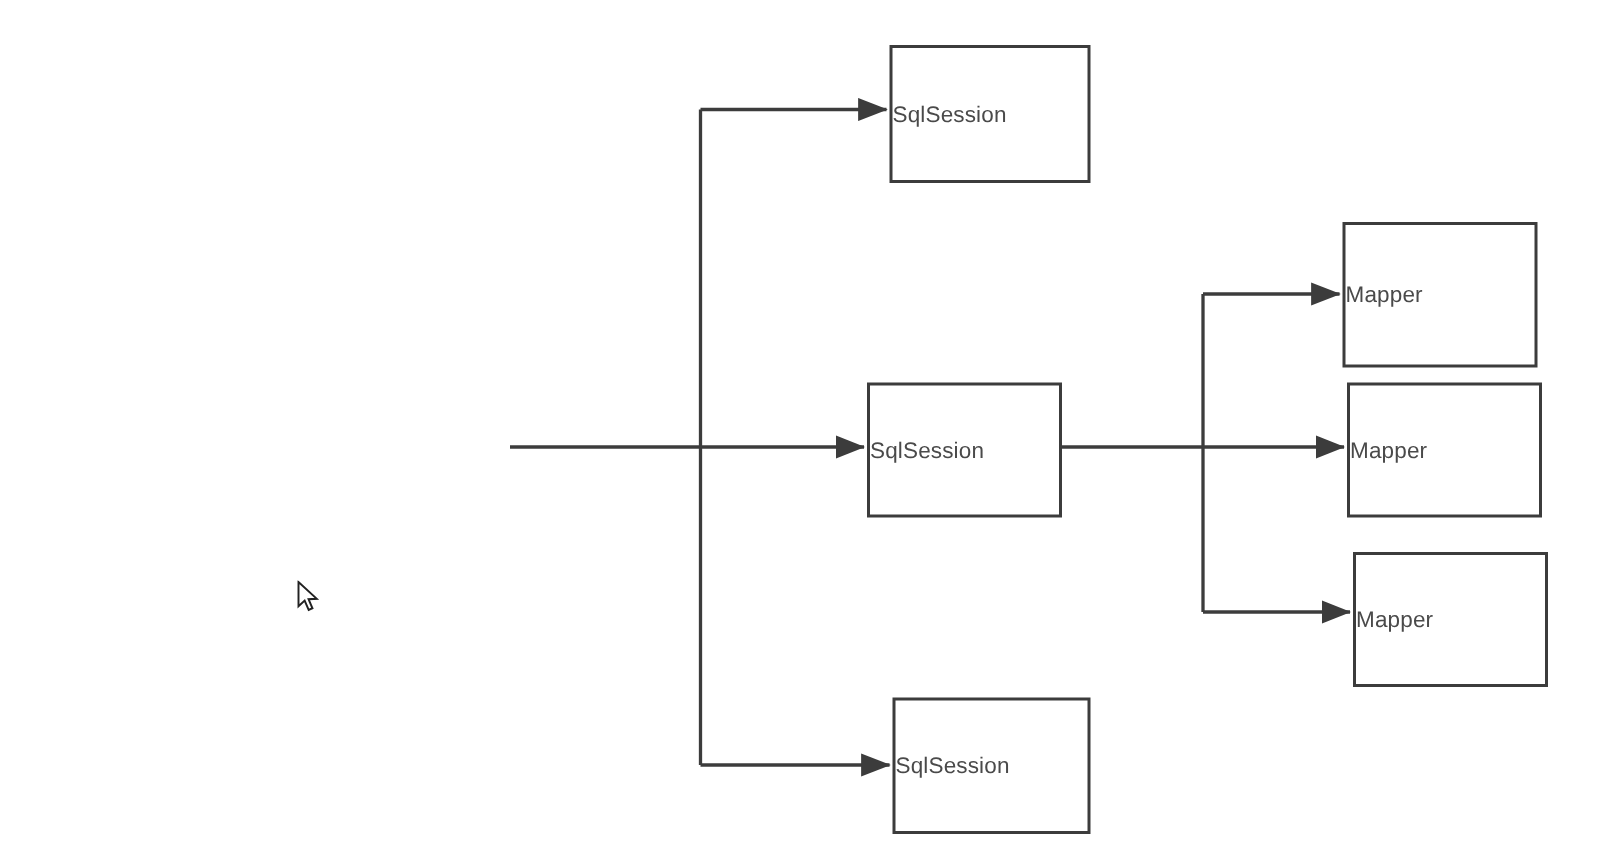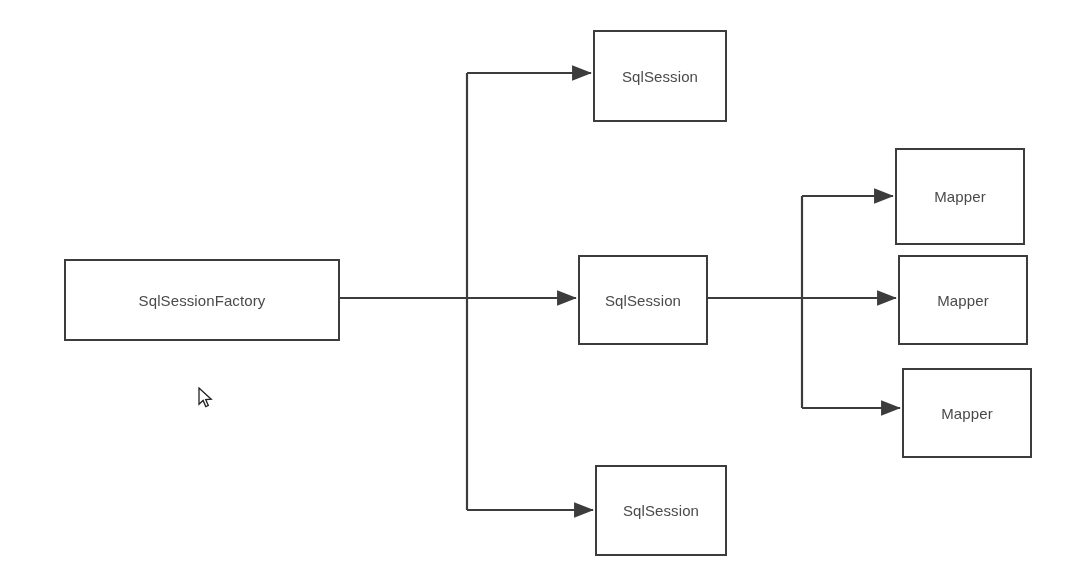--- a/index.html
+++ b/index.html
@@ -27,21 +27,21 @@
     width: 1073px;
     height: 565px;
   }
   .node {
     position: absolute;
     box-sizing: border-box;
     background: #ffffff;
     border: 2px solid #3c3c3c;
     display: flex;
     align-items: center;
-    justify-content: center;
+    justify-content: flex-start;
     z-index: 2;
   }
   .node-label {
     font-family: "Liberation Sans", sans-serif;
     font-size: 15px;
     line-height: 1;
     color: #4a4a4a;
     letter-spacing: 0.1px;
     white-space: nowrap;
     user-select: none;
@@ -81,23 +81,20 @@
       <path d="M802,196 L802,408"></path>
 
       <path d="M802,196 L893,196" marker-end="url(#arrowhead)"></path>
 
       <path d="M802,298 L896,298" marker-end="url(#arrowhead)"></path>
 
       <path d="M802,408 L900,408" marker-end="url(#arrowhead)"></path>
     </g>
   </svg>
 
-  <div class="node" style="left:64px; top:259px; width:276px; height:82px;">
-    <span class="node-label">SqlSessionFactory</span>
-  </div>
 
   <div class="node" style="left:593px; top:30px; width:134px; height:92px;">
     <span class="node-label">SqlSession</span>
   </div>
 
   <div class="node" style="left:578px; top:255px; width:130px; height:90px;">
     <span class="node-label">SqlSession</span>
   </div>
 
   <div class="node" style="left:595px; top:465px; width:132px; height:91px;">

